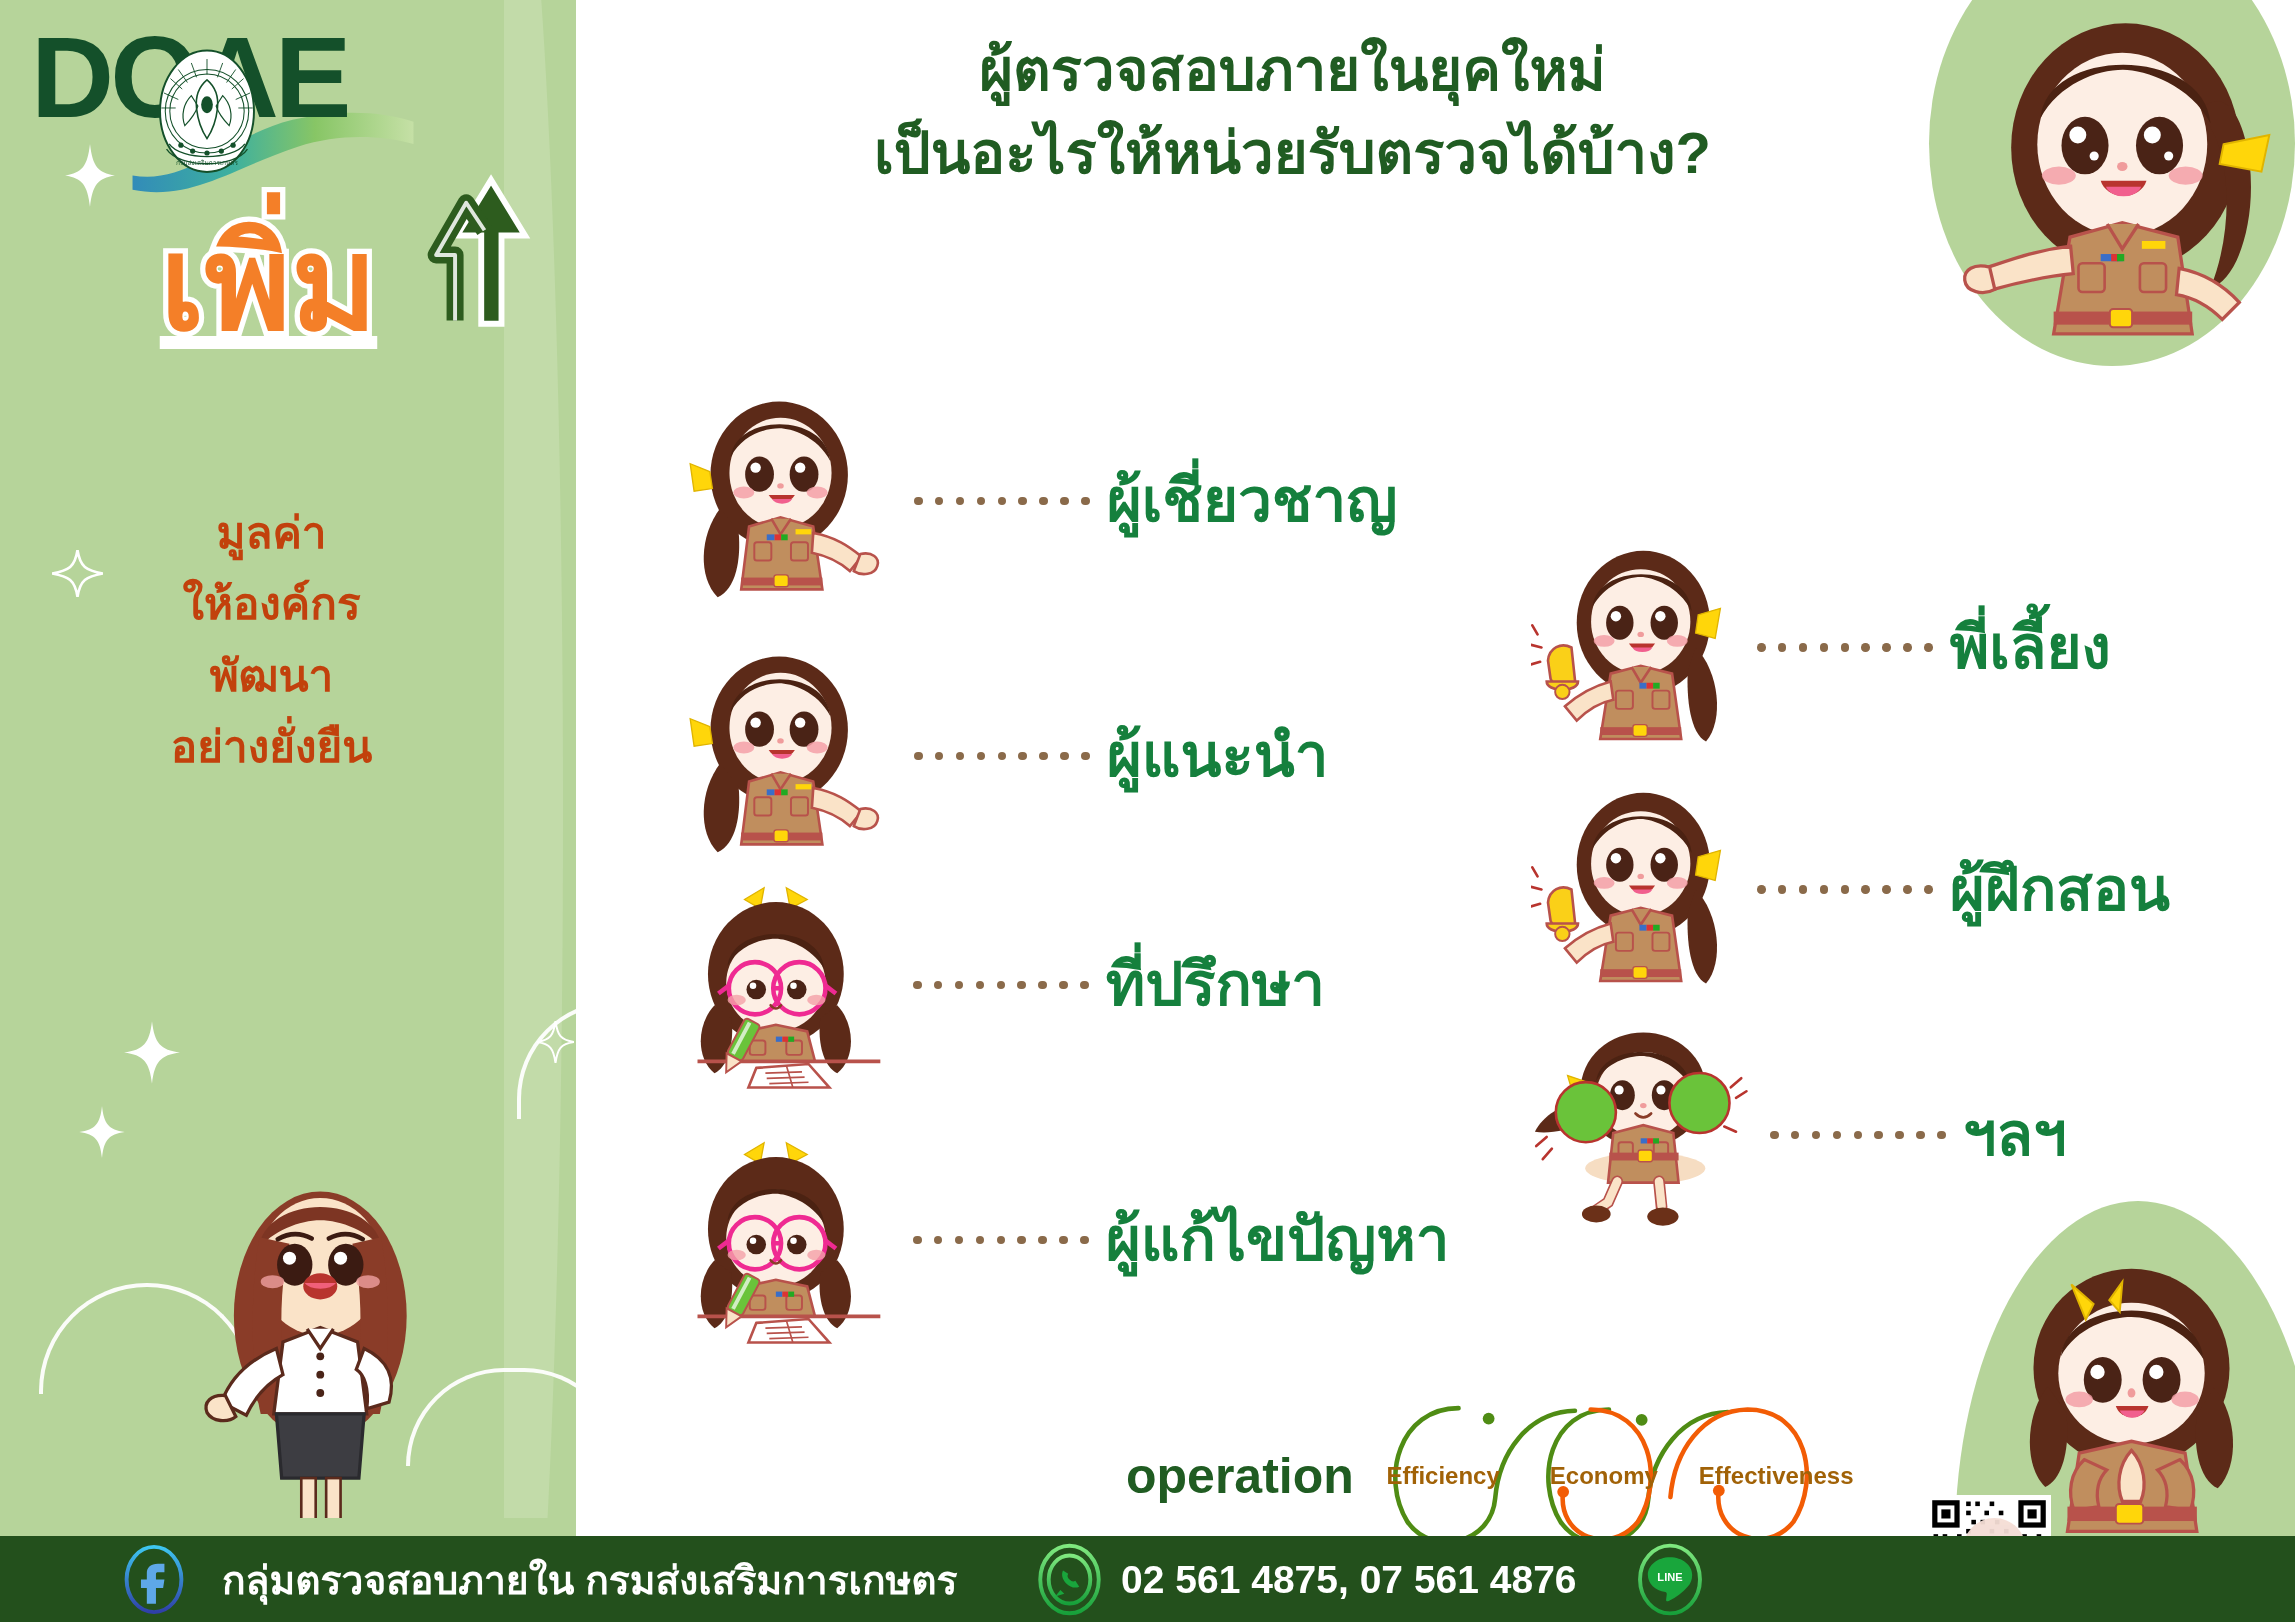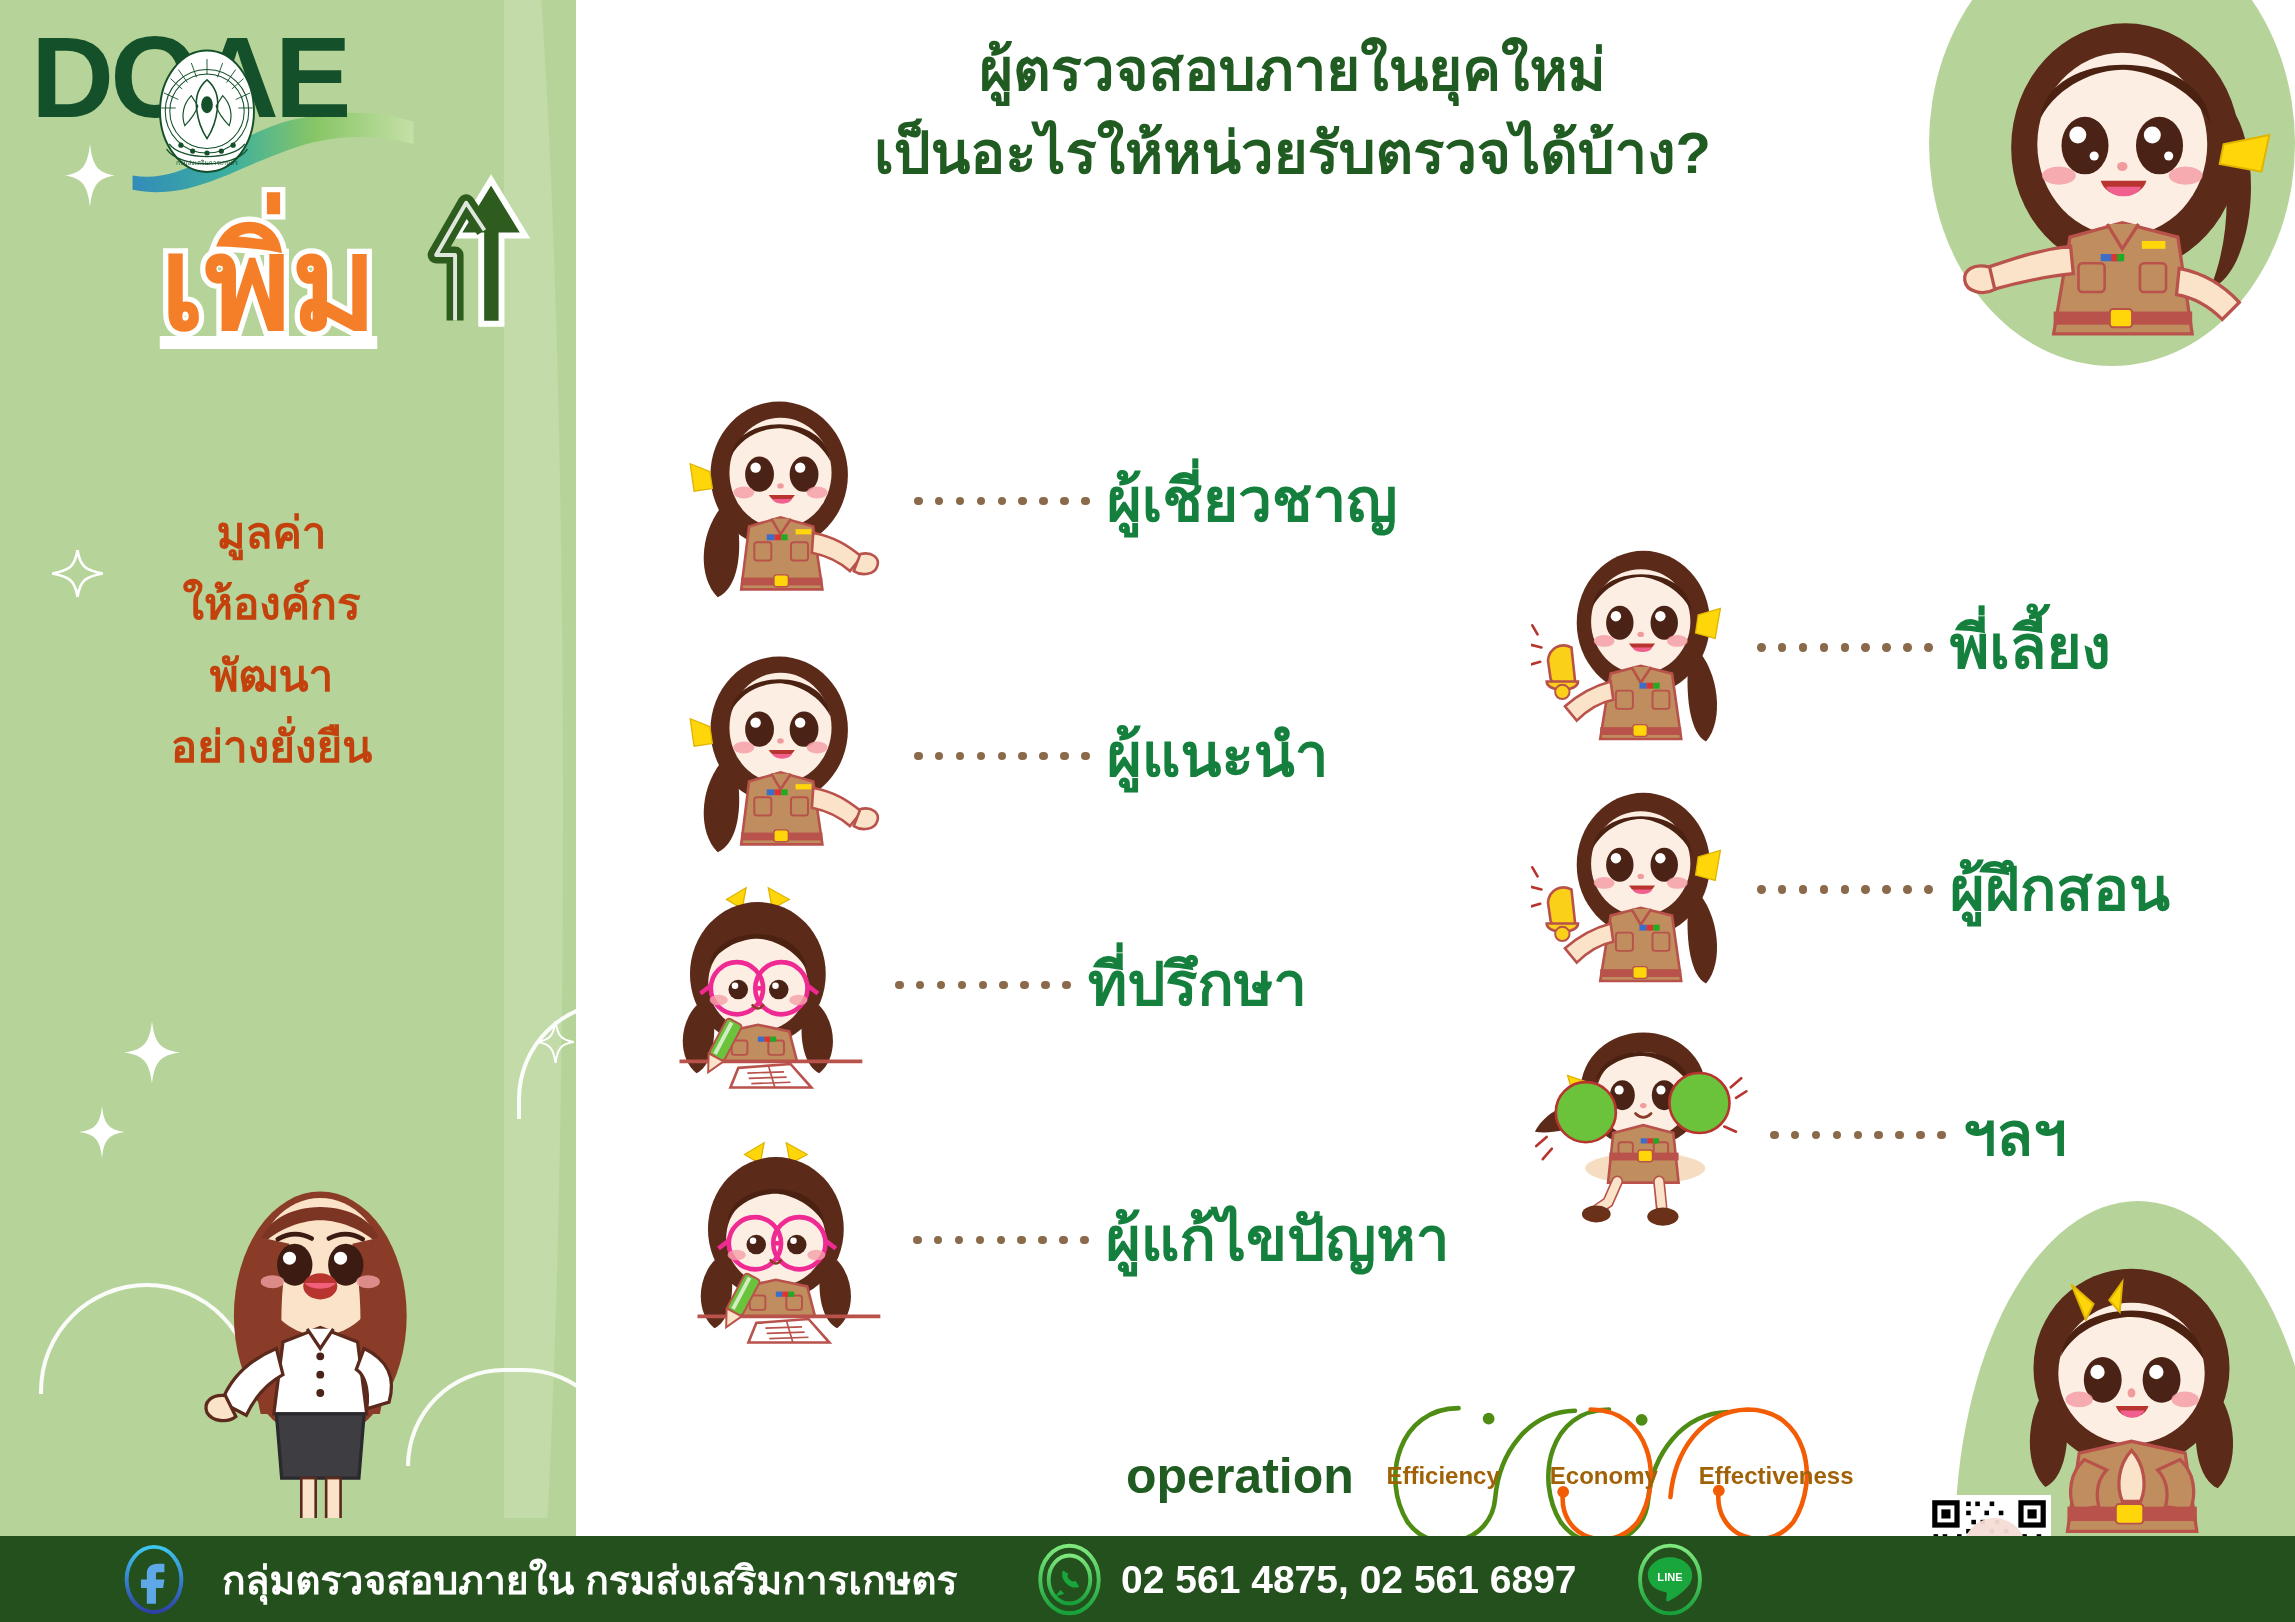--- a/index.html
+++ b/index.html
@@ -120,21 +120,21 @@
     display:flex; align-items:center; gap:12.4px; margin:0 17px;
   }
   .dots i{ display:block; width:8.5px; height:8.5px; border-radius:50%; background:#8a6a4a; }
   .row .label{
     font-size:60px; font-weight:700; color:#15803d; white-space:nowrap;
     font-family:"Liberation Sans",sans-serif; line-height:1;
   }
 
   .col-l-1{ left:681px; top:393px; }
   .col-l-2{ left:681px; top:648px; }
-  .col-l-3{ left:656px; top:877px;align-items:center; }
+  .col-l-3{ left:674px; top:877px;align-items:center; }
   .col-l-4{ left:674px; top:1132px; }
   .col-r-1{ left:1531px; top:543px; }
   .col-r-2{ left:1531px; top:785px; }
   .col-r-3{ left:1531px; top:1027px; }
 
   
   .operation{
     position:absolute; left:1126px; top:1400px; z-index:6;
     display:flex; align-items:center;
   }
@@ -886,21 +886,21 @@
         <linearGradient id="wag" x1="0" y1="0" x2="0" y2="1">
       <stop offset="0%" stop-color="#7fe87f"></stop>
           <stop offset="100%" stop-color="#17a03a"></stop>
         </linearGradient>
       </defs>
     <ellipse cx="50" cy="56" rx="45" ry="52" fill="none" stroke="url(#wag)" stroke-width="6"></ellipse>
     <ellipse cx="50" cy="56" rx="32" ry="37" fill="none" stroke="url(#wag)" stroke-width="6"></ellipse>
     <path d="M40,42 c-3,6 -1,14 5,20 c6,6 14,8 20,5 l-6,-9 c-3,2 -6,1 -9,-2 c-3,-3 -4,-6 -2,-9Z" fill="#19a63c"></path>
     <path d="M36,72 l-8,10 l14,-4Z" fill="#19a63c"></path>
   </svg>
-  <div class="f-phone">02 561 4875, 02 561 6897</div>
+  <div class="f-phone">02 561 4875, 07 561 4876</div>
 
   <svg class="line-icon" width="68" height="73" viewBox="0 0 104 112">
     <defs>
         <linearGradient id="lng" x1="0" y1="0" x2="0" y2="1">
       <stop offset="0%" stop-color="#7fe87f"></stop>
           <stop offset="100%" stop-color="#17a03a"></stop>
         </linearGradient>
       </defs>
     <ellipse cx="52" cy="56" rx="46" ry="52" fill="none" stroke="url(#lng)" stroke-width="6"></ellipse>
     <path d="M52,22 c-19,0 -34,12 -34,27 c0,13 11,24 27,26 c2,1 2,2 2,4 l-1,8 c0,2 1,3 4,2 c12,-6 22,-14 29,-22 c5,-5 7,-11 7,-18 c0,-15 -15,-27 -34,-27Z" fill="#19a63c"></path>

